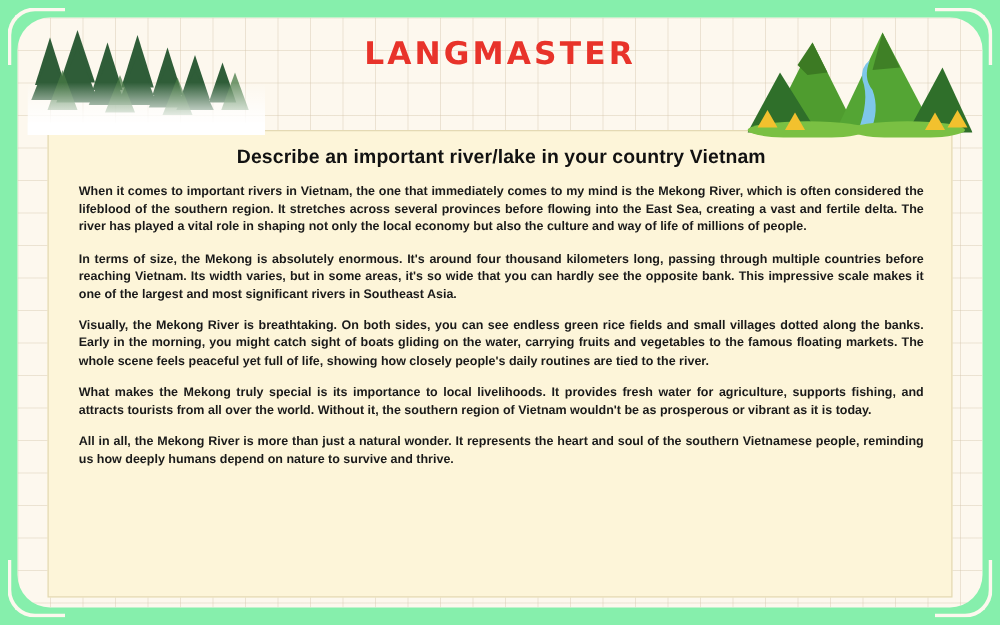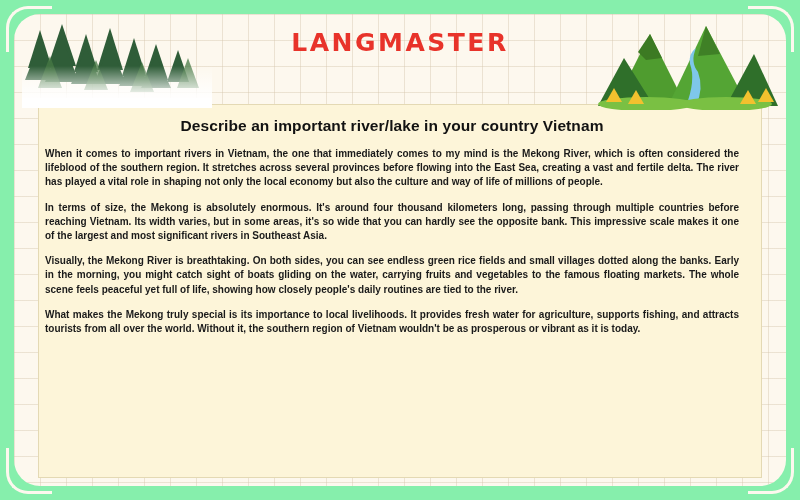--- a/index.html
+++ b/index.html
@@ -92,21 +92,21 @@
   
   .body-card {
     position: absolute;
     left: 38px;
     right: 38px;
     top: 104px;
     bottom: 22px;
     background: #fdf5d9;
     border: 1px solid #e4d9b4;
     box-sizing: border-box;
-    padding: 10px 22px 12px 6px;
+    padding: 10px 22px 12px 24px;
     z-index: 4;
   }
   .essay-title {
     text-align: center;
     font-size: 15.5px;
     font-weight: bold;
     color: #121212;
     margin: 2px 0 12px 0;
     letter-spacing: 0.1px;
   }
@@ -187,16 +187,17 @@
 
   <div class="brand">LANGMASTER</div>
 
   <div class="body-card">
     <div class="essay-title">Describe an important river/lake in your country Vietnam</div>
     <div class="essay">
       <p>When it comes to important rivers in Vietnam, the one that immediately comes to my mind is the Mekong River, which is often considered the lifeblood of the southern region. It stretches across several provinces before flowing into the East Sea, creating a vast and fertile delta. The river has played a vital role in shaping not only the local economy but also the culture and way of life of millions of people.</p>
       <p>In terms of size, the Mekong is absolutely enormous. It's around four thousand kilometers long, passing through multiple countries before reaching Vietnam. Its width varies, but in some areas, it's so wide that you can hardly see the opposite bank. This impressive scale makes it one of the largest and most significant rivers in Southeast Asia.</p>
       <p>Visually, the Mekong River is breathtaking. On both sides, you can see endless green rice fields and small villages dotted along the banks. Early in the morning, you might catch sight of boats gliding on the water, carrying fruits and vegetables to the famous floating markets. The whole scene feels peaceful yet full of life, showing how closely people's daily routines are tied to the river.</p>
       <p>What makes the Mekong truly special is its importance to local livelihoods. It provides fresh water for agriculture, supports fishing, and attracts tourists from all over the world. Without it, the southern region of Vietnam wouldn't be as prosperous or vibrant as it is today.</p>
+      <p>All in all, the Mekong River is more than just a natural wonder. It represents the heart and soul of the southern Vietnamese people, reminding us how deeply humans depend on nature to survive and thrive.</p>
     </div>
   </div>
 
 </div>
 
 </body></html>

